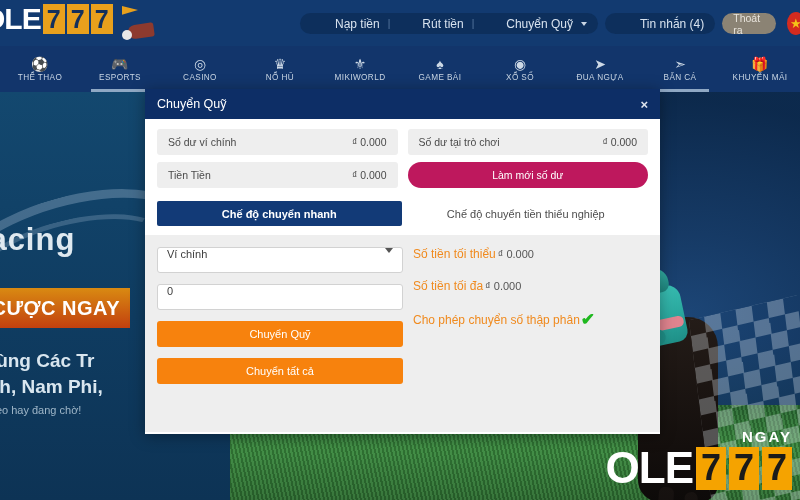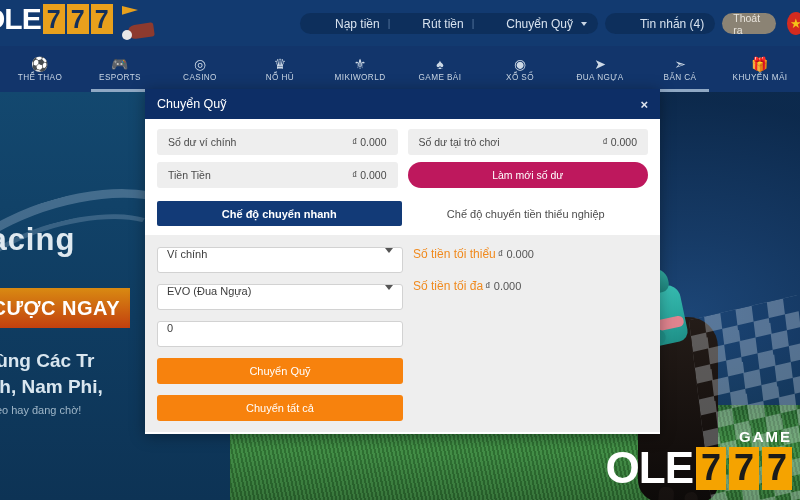--- a/index.html
+++ b/index.html
@@ -269,21 +269,21 @@
   </div>
   <div class="bg-racing-word">Racing</div>
   <div class="bg-cta">
     <span>CƯỢC NGAY</span>
   </div>
   <div class="bg-head1">ác Cùng Các Tr</div>
   <div class="bg-head2">Anh, Nam Phi,</div>
   <div class="bg-sub">c tốt - Kèo hay đang chờ!</div>
 
   <div class="wm">
-    <div class="wm-group">GAME</div>
+    <div class="wm-group">NGAY</div>
     <div class="wm-main">
       <span class="wm-ole">OLE</span>
       <span class="wm-sevens">
         <span class="wm-seven">7</span>
         <span class="wm-seven">7</span>
         <span class="wm-seven">7</span>
       </span>
     </div>
   </div>
 
@@ -400,35 +400,35 @@
       <div class="mode-tab unsel">Chế độ chuyển tiền thiểu nghiệp</div>
     </div>
 
     <div class="modal-body">
       <div class="col">
         <div class="field">
           <span class="field-val">Ví chính</span>
           <span class="caret-dn"></span>
         </div>
         <div class="field">
-          <span class="field-val">EVO (Đua Ngựa)</span>
-          <span class="caret-dn"></span>
-        </div>
-        <div class="field">
           <span class="field-val">0</span>
         </div>
         <button class="submit">Chuyển Quỹ</button>
         <button class="submit">Chuyển tất cả</button>
       </div>
       <div class="col">
         <div class="info-line">
           <span class="info-label">Số tiền tối thiểu</span>
           <span class="info-val">₫ 0.000</span>
         </div>
         <div class="info-line">
           <span class="info-label">Số tiền tối đa</span>
           <span class="info-val">₫ 0.000</span>
         </div>
+        <div class="info-line">
+          <span class="info-label">Cho phép chuyển số thập phân</span>
+          <span class="check">✔</span>
+        </div>
       </div>
     </div>
   </div>
 
 </div>
 
 </body></html>

